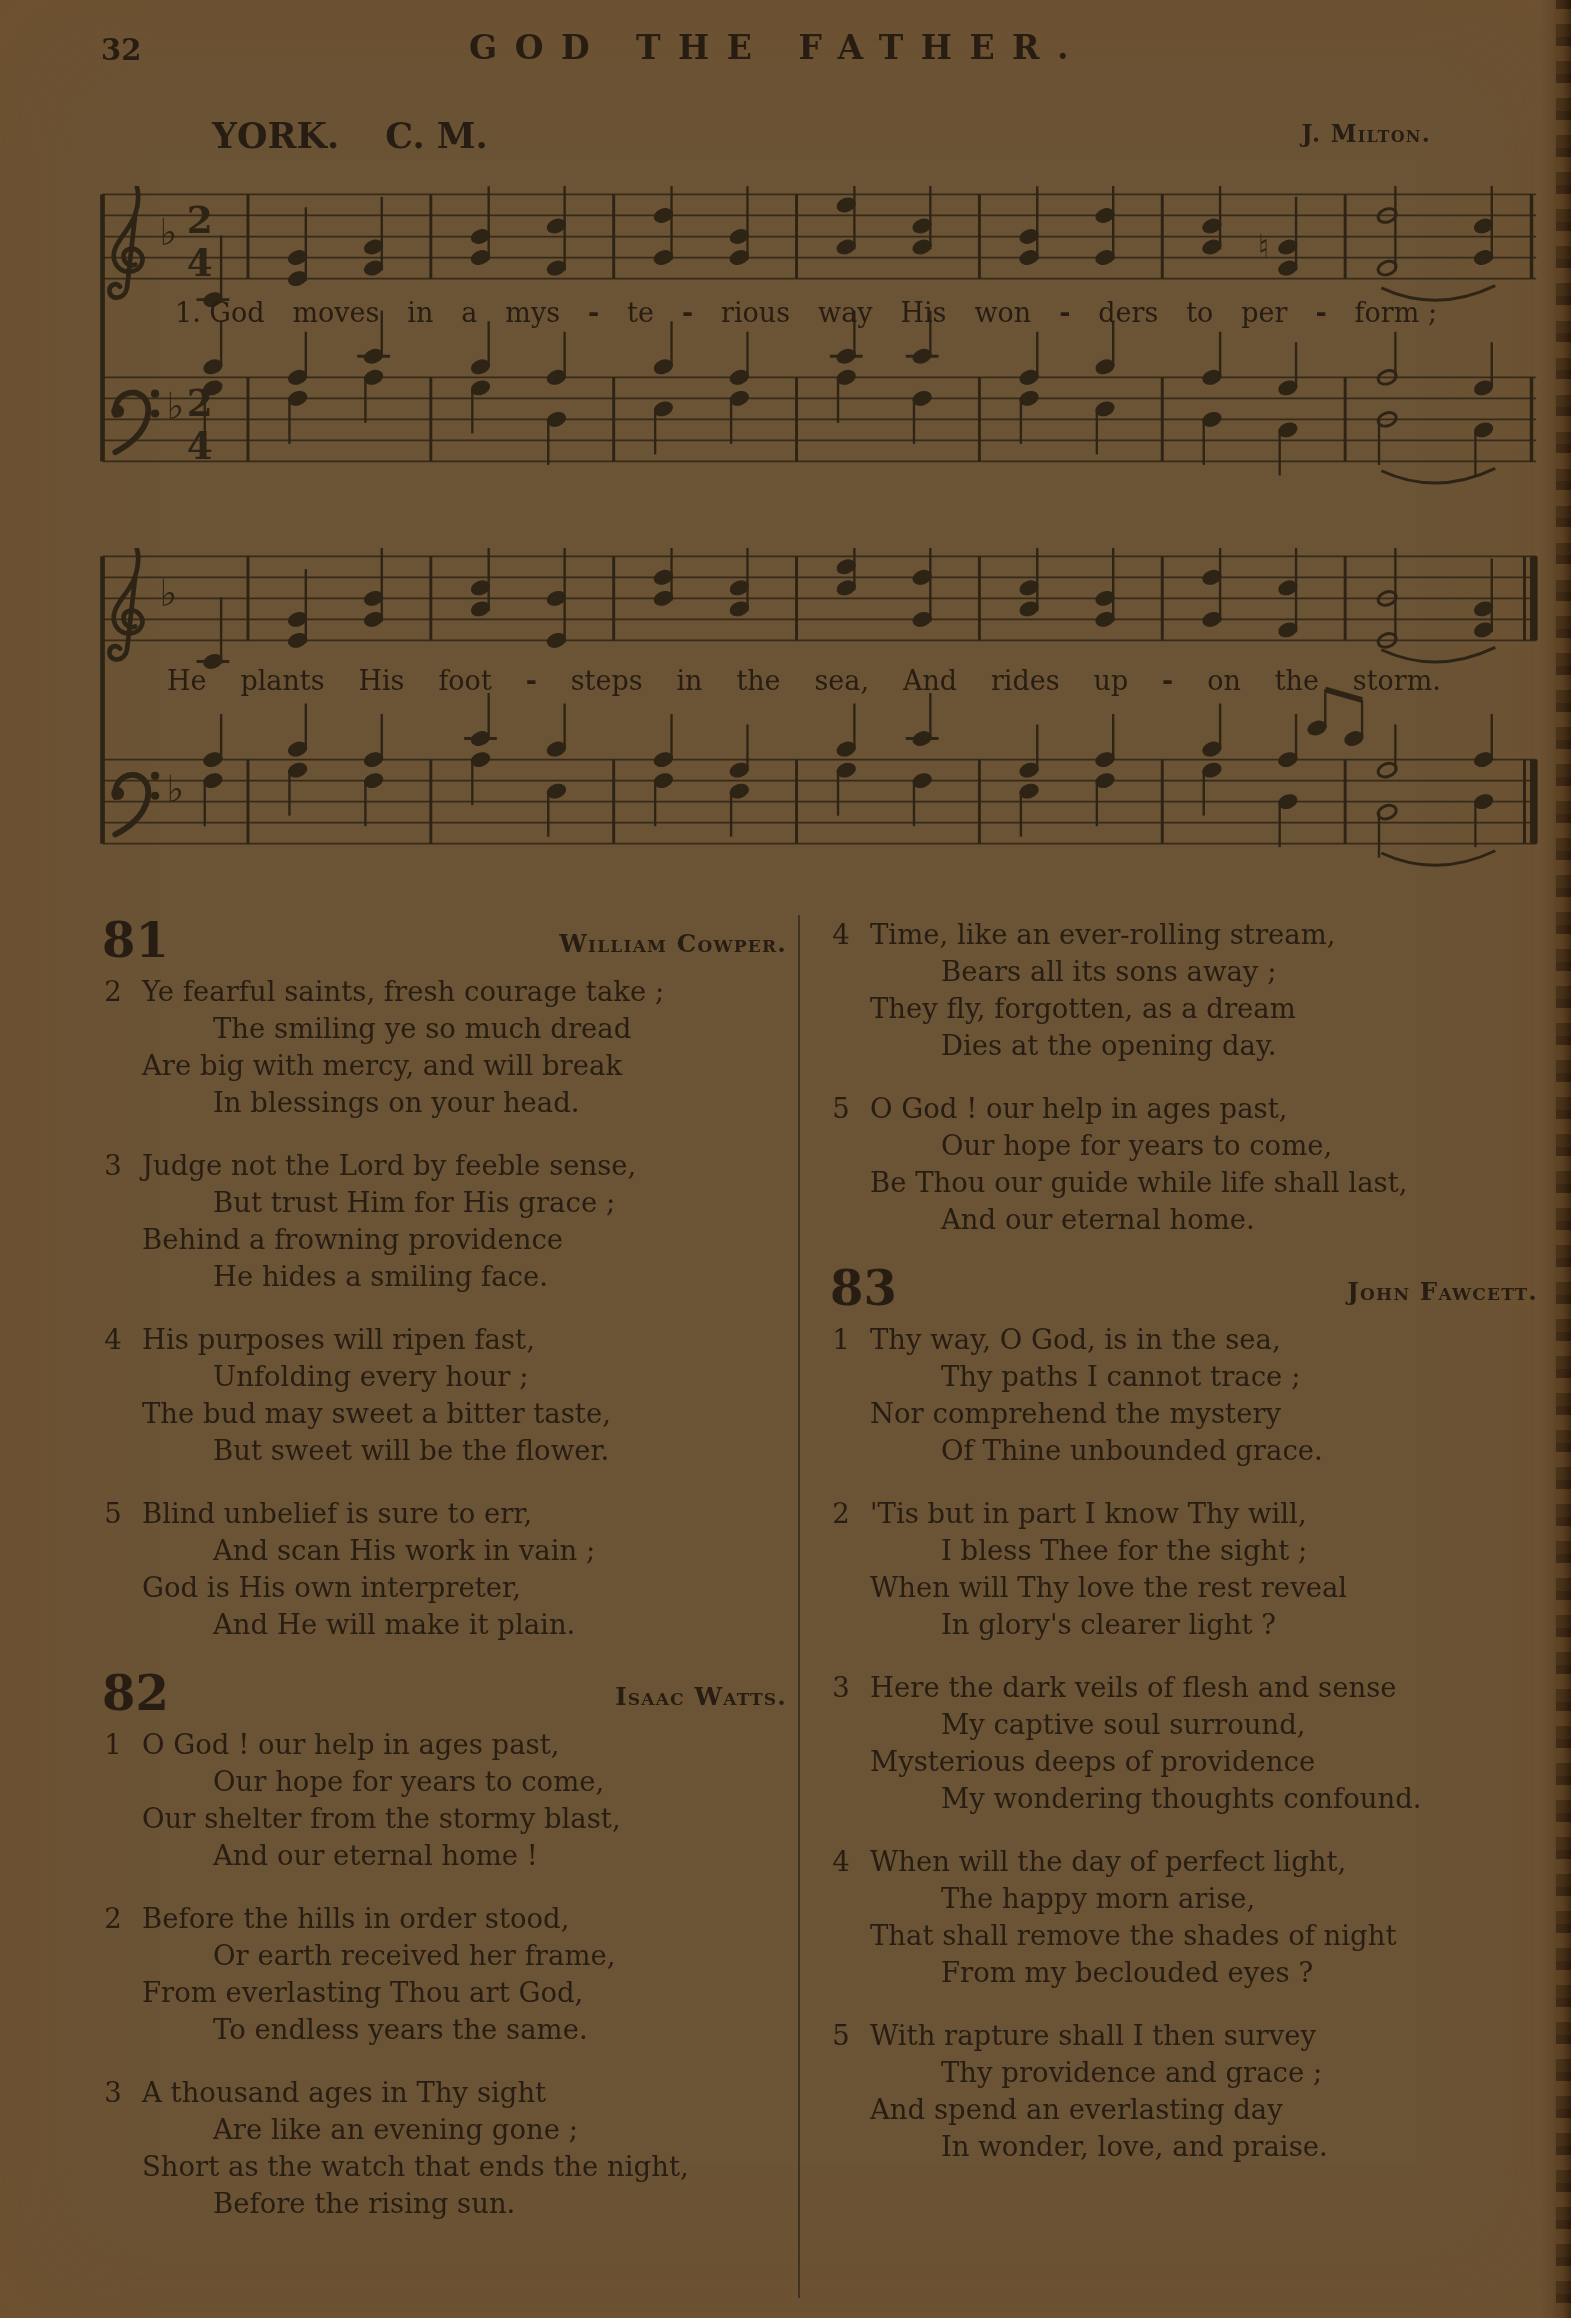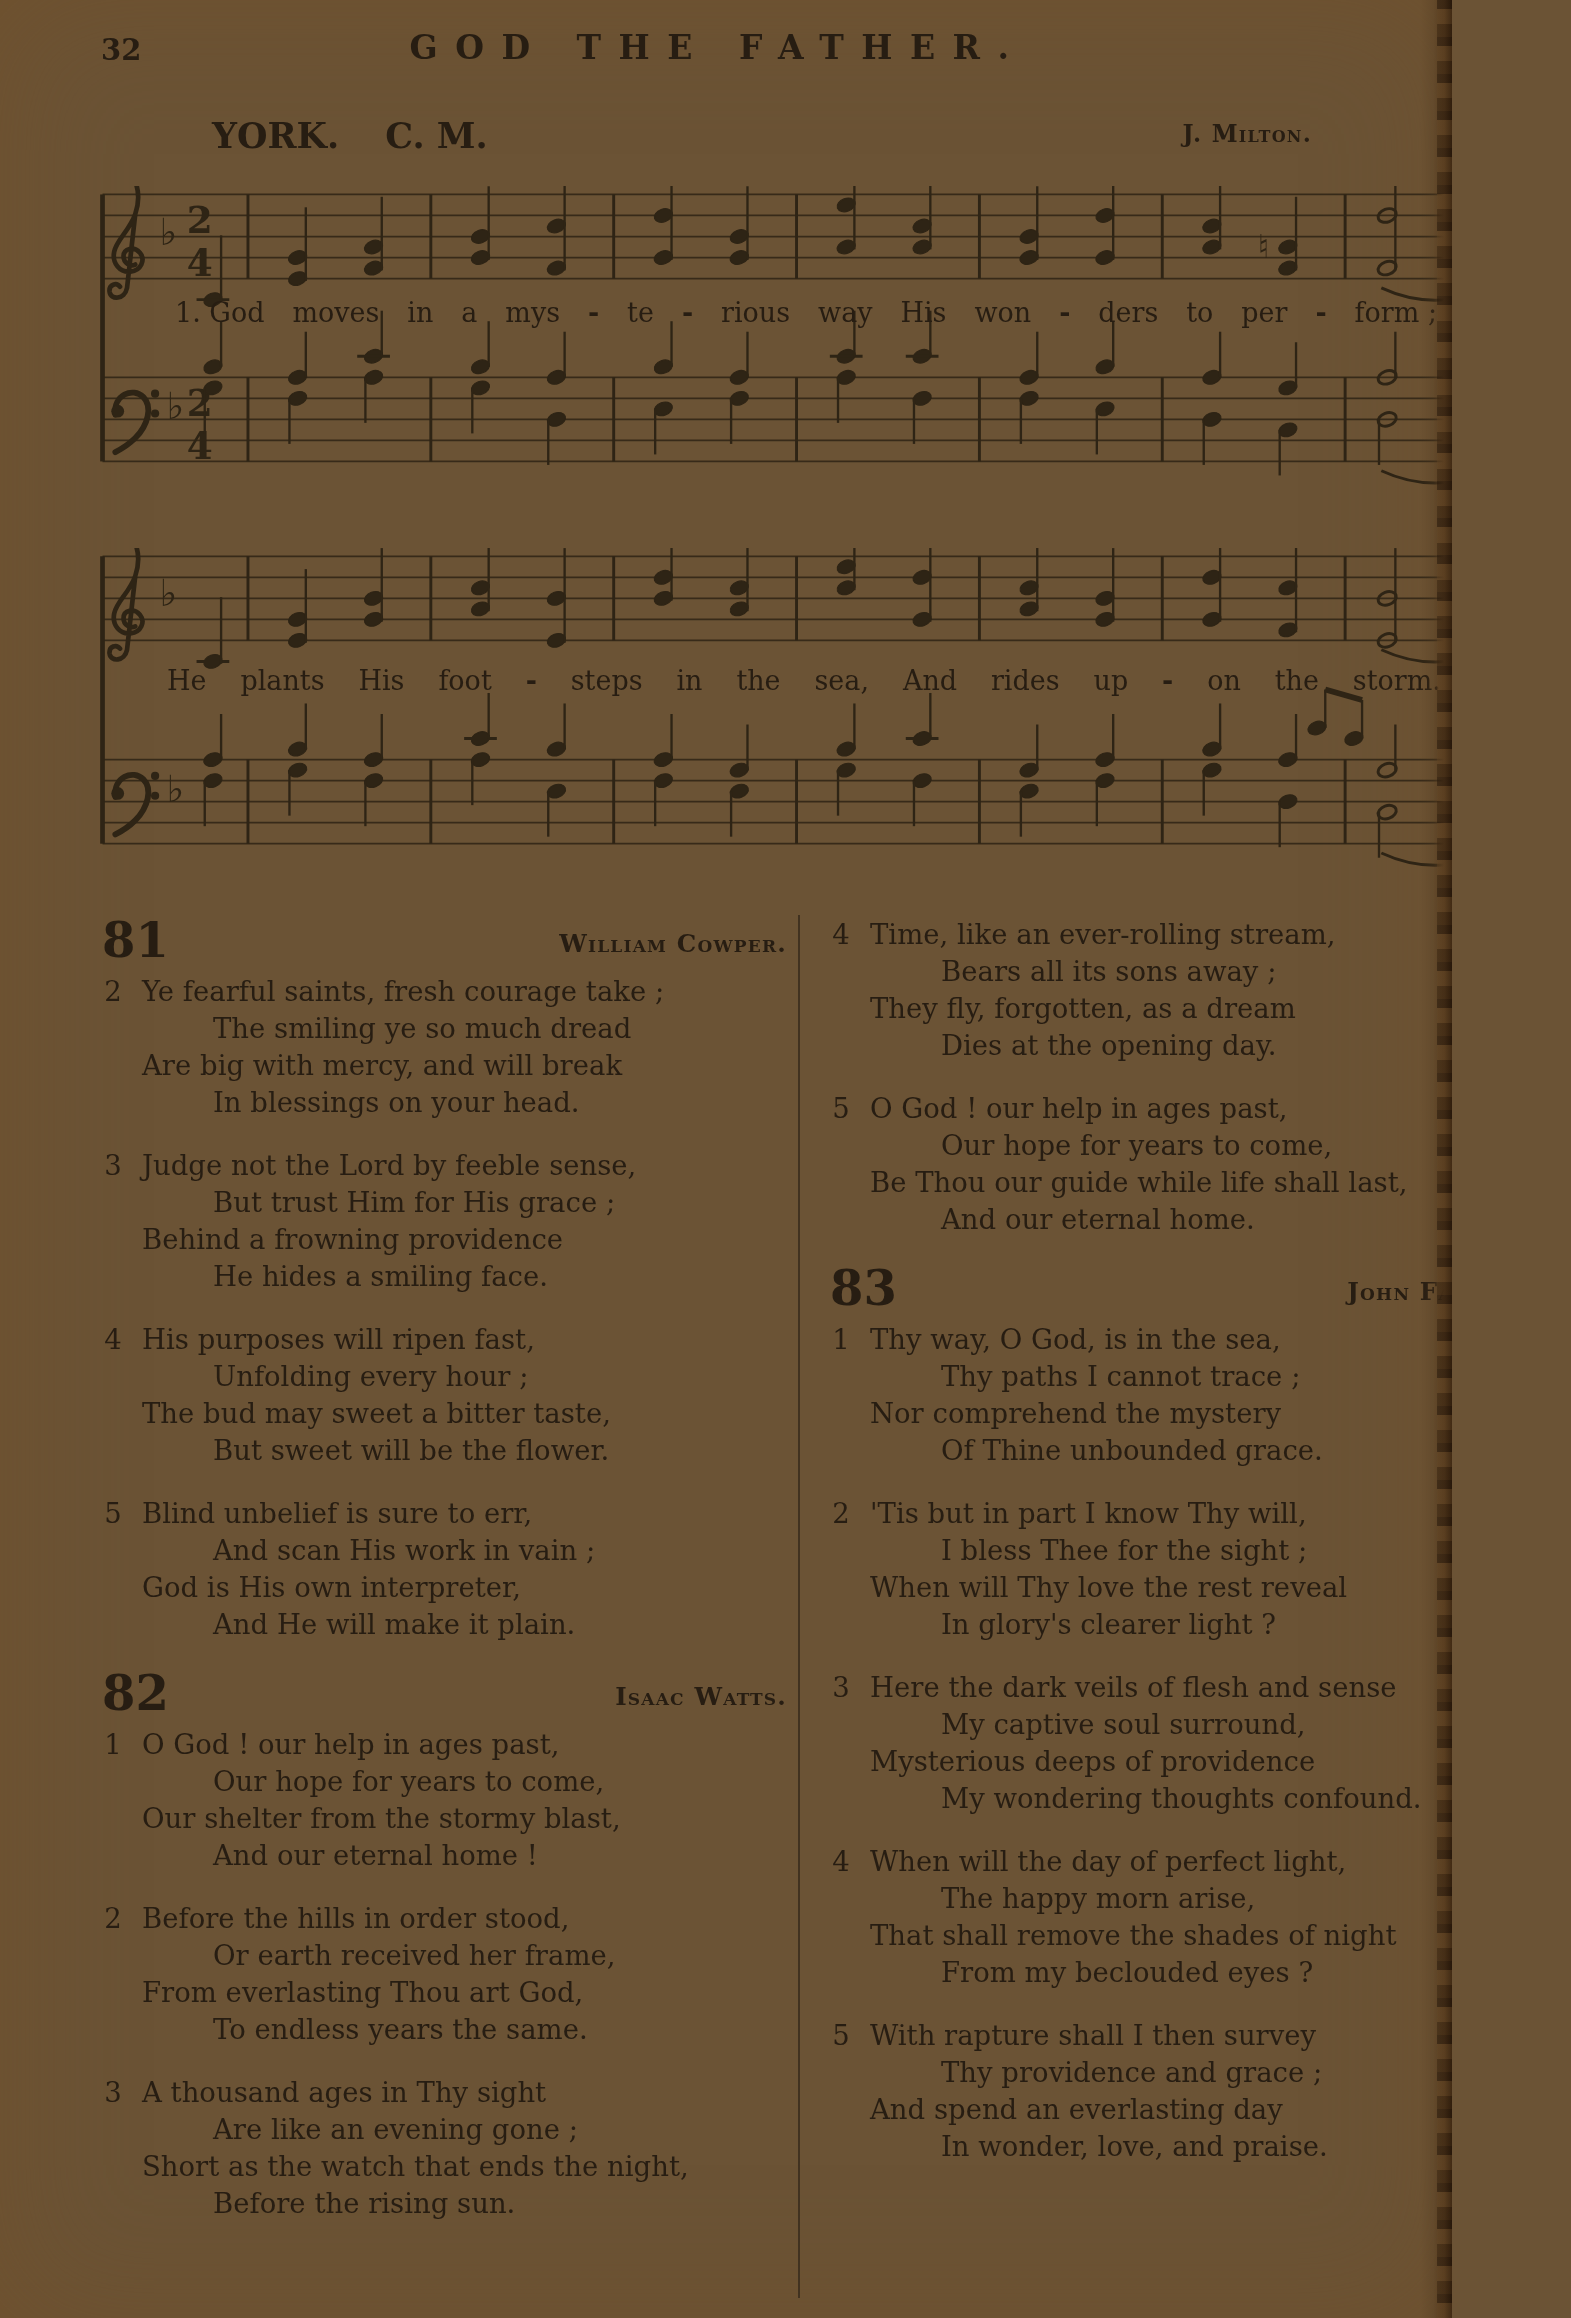--- a/index.html
+++ b/index.html
@@ -1,18 +1,18 @@
 <!DOCTYPE html>
 <html style="font-size:9.3px"><head>
 <meta charset="utf-8">
 <style>
   html,body{margin:0;padding:0;background:#6b5335;}
   .page{
     position:relative;
-    width:1452px;height:2319px;
+    width:1571px;height:2319px;
     background:
       linear-gradient(160deg, rgba(150,108,58,.30) 0%, rgba(150,108,58,0) 18%),
       linear-gradient(20deg, rgba(150,108,58,.22) 0%, rgba(150,108,58,0) 14%),
       radial-gradient(ellipse at 46% 38%, #f0ddb2 0%, #ead5a6 40%, #decq 0),
       radial-gradient(ellipse at 46% 40%, #f0ddb2 0%, #e9d3a4 45%, #dcbe8c 76%, #c9a06c 100%);
     box-shadow: inset 0 0 129px rgba(115,80,40,.5);
     overflow:hidden;
     font-family:"DejaVu Serif", serif;
     color:#271d12;
   }

